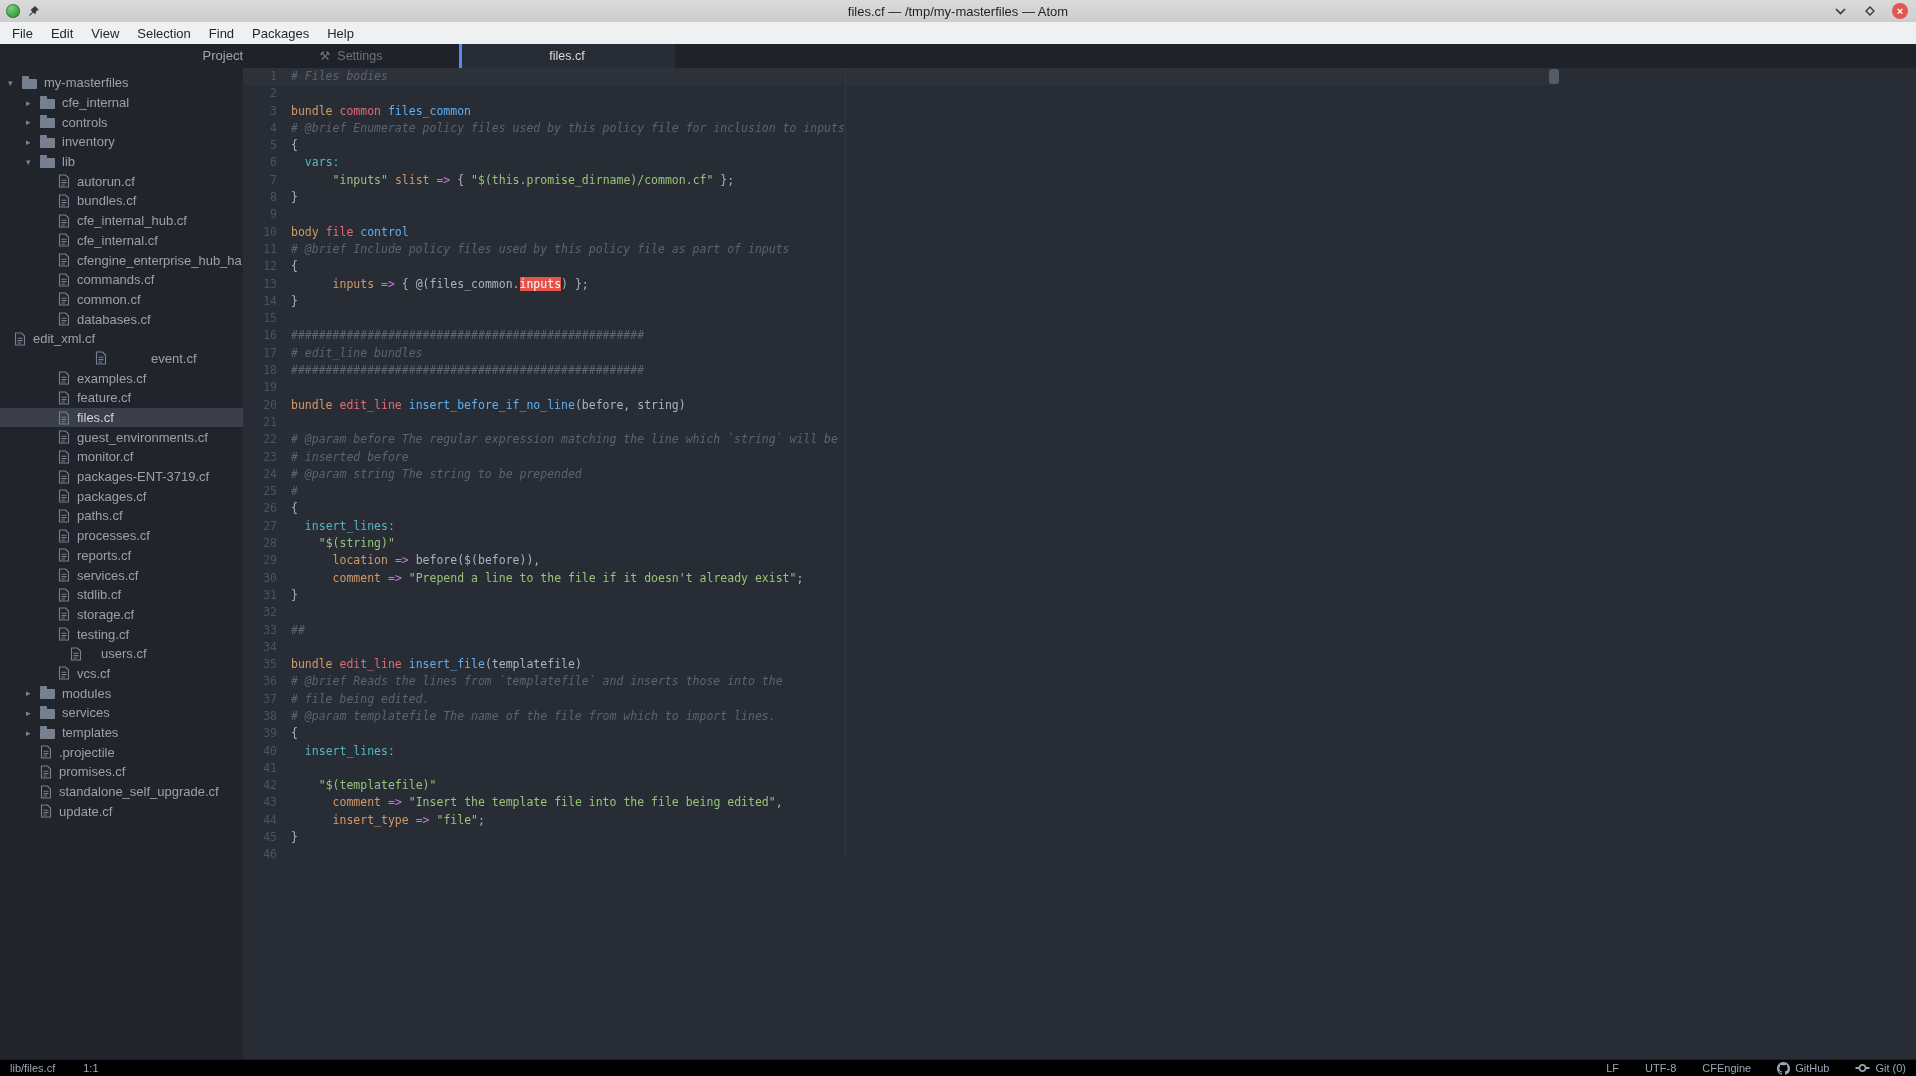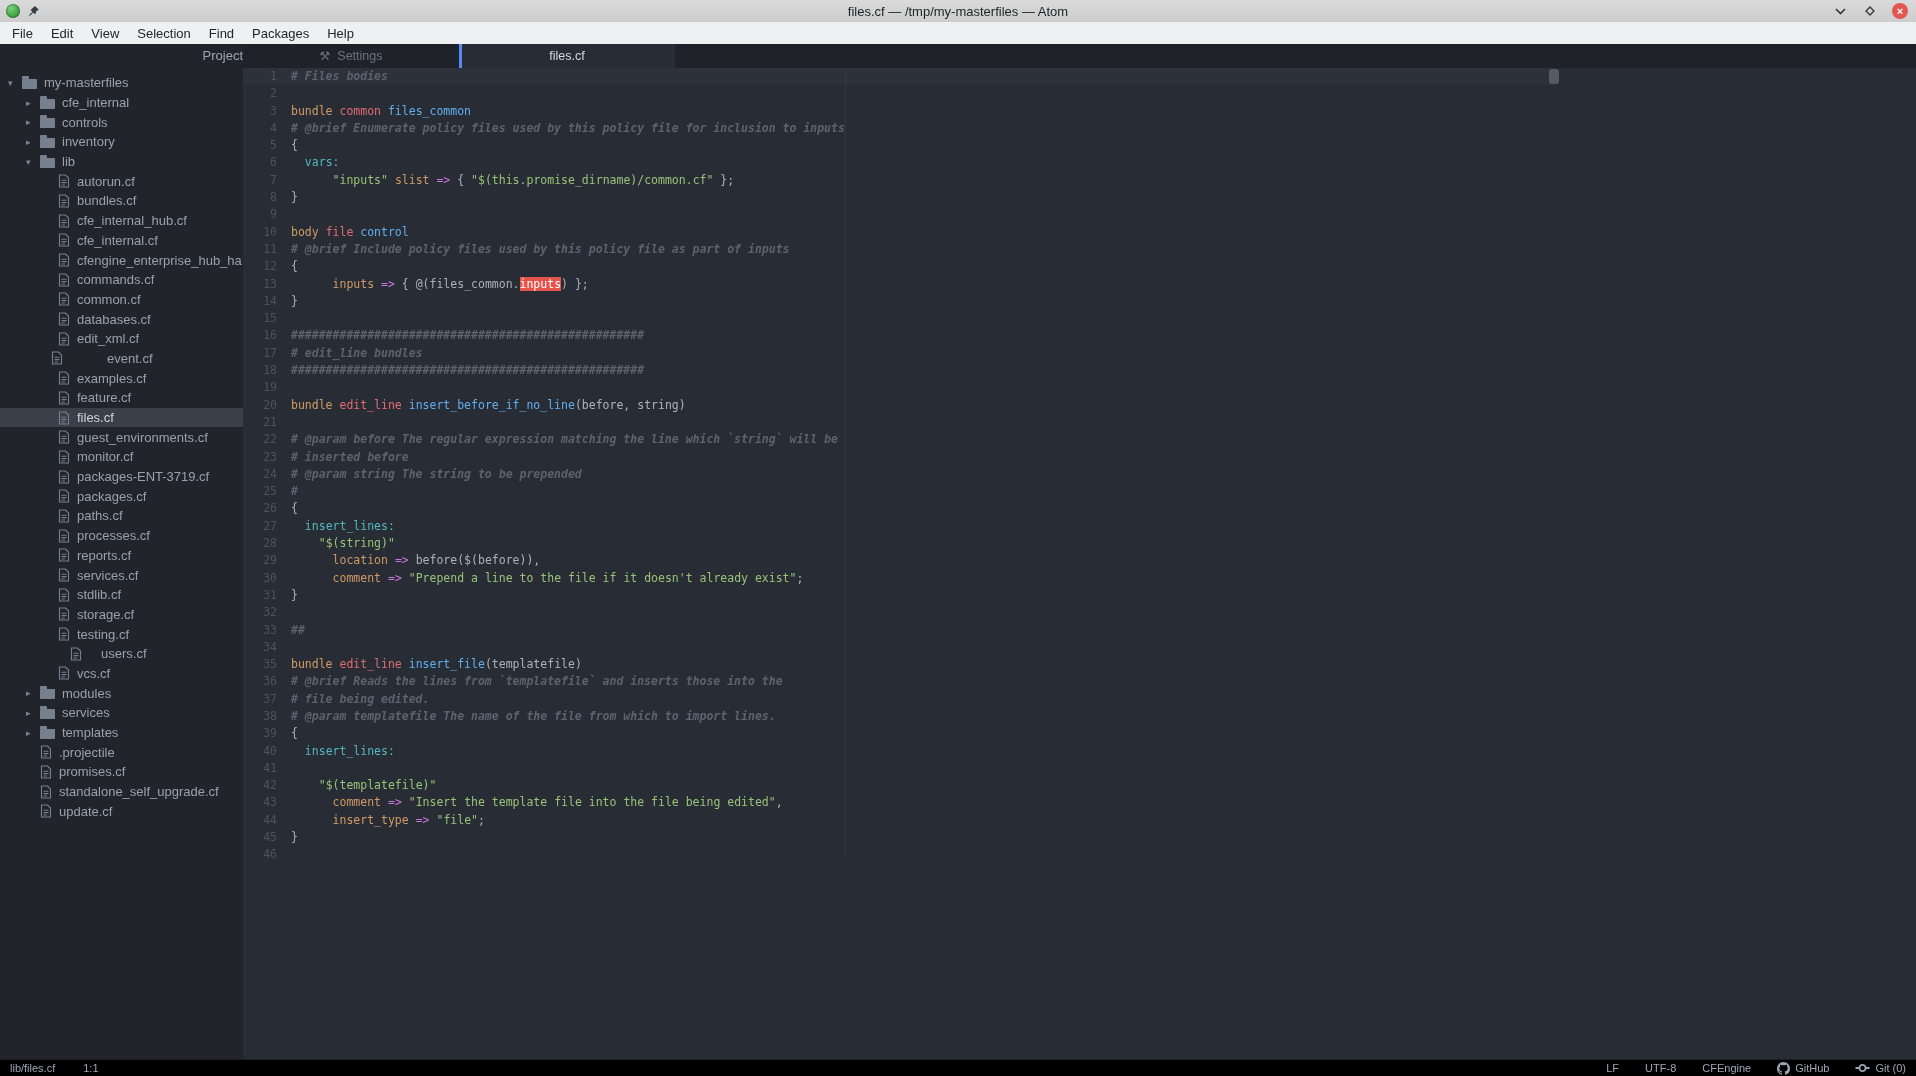--- a/index.html
+++ b/index.html
@@ -50,21 +50,21 @@
   .tab.active{background:#282c34;color:#d7dae0;}
   .tab.active::before{content:"";position:absolute;left:0;top:0;bottom:0;width:3px;background:#568af2;}
   .tab-icon{font-size:12px;color:#6b7380;}
 
   .editor{flex:1;position:relative;font-family:"DejaVu Sans Mono",monospace;
           font-size:11.5px;overflow:hidden;}
   .row{display:flex;height:17.3px;line-height:17.3px;white-space:pre;}
   .row.cur{background:#2c313a;width:1313px;}
   .ln{width:34px;flex:none;text-align:right;color:#4b5364;}
   .code{padding-left:14px;}
-  .tk-c{color:#5c6370;font-style:italic;font-weight:bold;}
+  .tk-c{color:#5c6370;font-style:italic;}
   .tk-k{color:#d19a66;}
   .tk-a{color:#d19a66;}
   .tk-t{color:#e06c75;}
   .tk-n{color:#61afef;}
   .tk-p{color:#abb2bf;}
   .tk-s{color:#98c379;}
   .tk-o{color:#c678dd;}
   .tk-y{color:#56b6c2;}
   .tk-h{background:#e5534b;color:#ffffff;}
   .wrap-guide{position:absolute;left:602px;top:0;width:1px;height:790px;background:#33383f;}
@@ -238,33 +238,33 @@
             <span class="file-ic">
               <svg width="12" height="14" viewBox="0 0 12 14">
                 <g fill="none" stroke="#76808f" stroke-width="1.1">
                   <path d="M1.5 1h6L10.5 4v9h-9z"></path>
                   <path d="M3.5 6.2h5M3.5 8.6h5M3.5 11h3.4"></path>
                 </g>
               </svg>
             </span>
             <span>databases.cf</span>
           </div>
-          <div class="tree-row" style="padding-left: 44px;">
+          <div class="tree-row" style="">
             <span class="chev"></span>
             <span class="file-ic">
               <svg width="12" height="14" viewBox="0 0 12 14">
                 <g fill="none" stroke="#76808f" stroke-width="1.1">
                   <path d="M1.5 1h6L10.5 4v9h-9z"></path>
                   <path d="M3.5 6.2h5M3.5 8.6h5M3.5 11h3.4"></path>
                 </g>
               </svg>
             </span>
             <span>edit_xml.cf</span>
           </div>
-          <div class="tree-row" style=" gap: 37px;">
+          <div class="tree-row" style="padding-left: 44px; gap: 37px;">
             <span class="chev"></span>
             <span class="file-ic">
               <svg width="12" height="14" viewBox="0 0 12 14">
                 <g fill="none" stroke="#76808f" stroke-width="1.1">
                   <path d="M1.5 1h6L10.5 4v9h-9z"></path>
                   <path d="M3.5 6.2h5M3.5 8.6h5M3.5 11h3.4"></path>
                 </g>
               </svg>
             </span>
             <span>event.cf</span>

